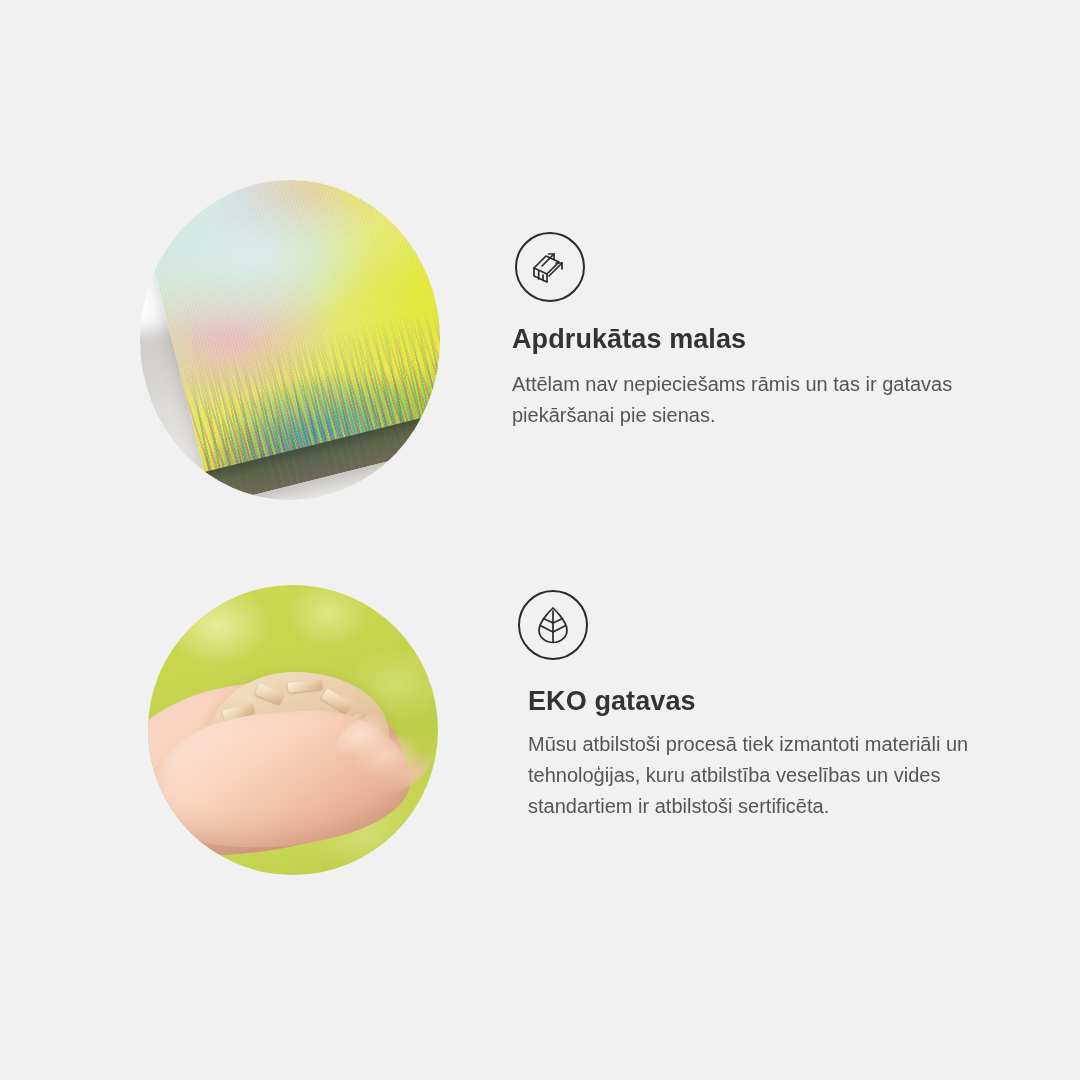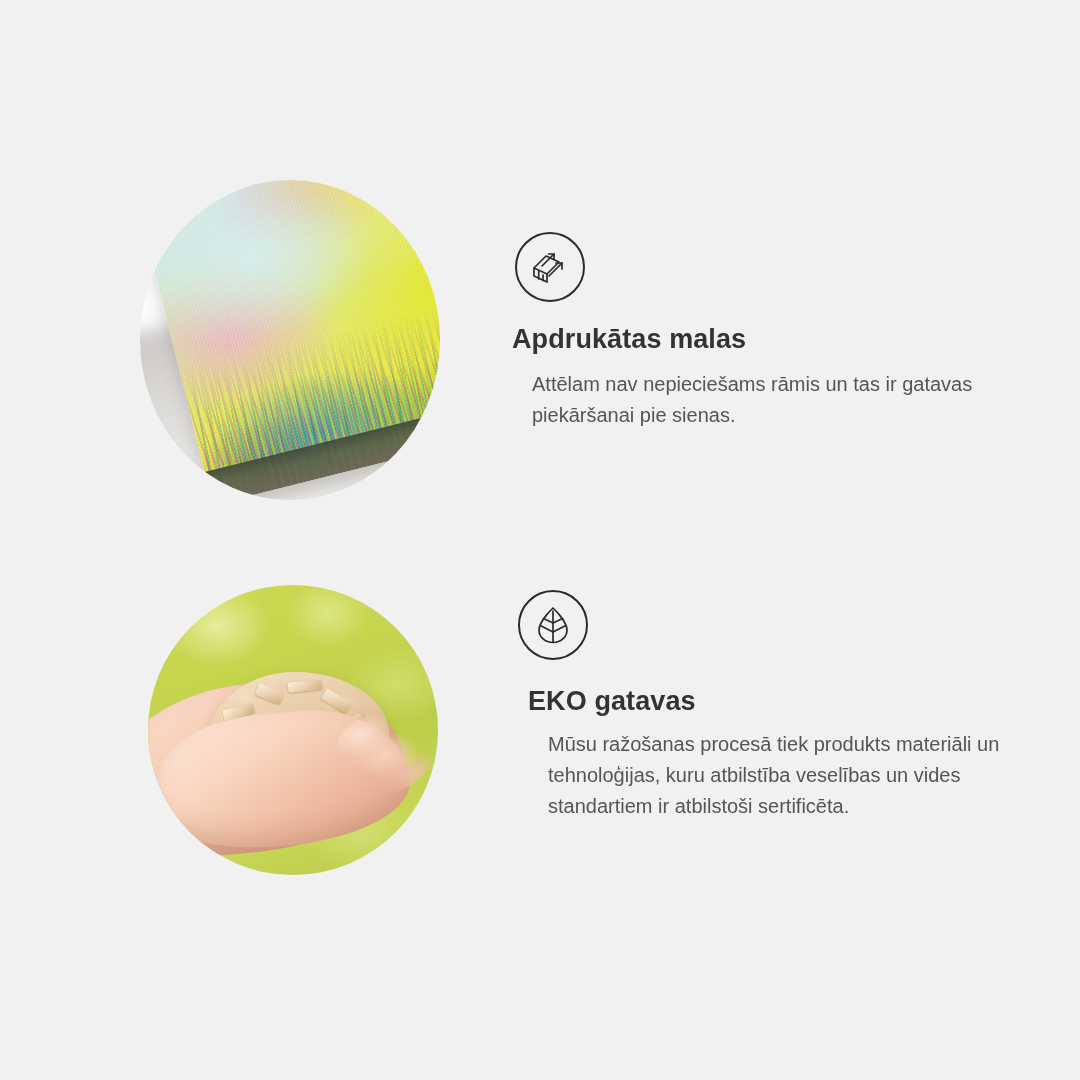--- a/index.html
+++ b/index.html
@@ -175,21 +175,20 @@
     color:#333333;
     letter-spacing:.1px;
     white-space:nowrap;
   }
   .f-body {
     position:absolute;
     font-size:20px;
     font-weight:400;
     line-height:31px;
     color:#555555;
-    margin-left:20px;
   }
 </style>
 </head>
 <body>
 
 <div class="page">
 
   <div class="feature">
 
     <div class="media" id="media-canvas">
@@ -254,16 +253,16 @@
 
         <path d="M22 20 L12.4 15.6"></path>
         <path d="M22 20 L31.6 15.6"></path>
         <path d="M22 29 L9.2 22.6"></path>
         <path d="M22 29 L34.8 22.6"></path>
       </svg>
     </div>
 
     <div class="f-title" style="left:528px; top:686px;">EKO gatavas</div>
 
-    <div class="f-body" style="left:528px; top:729px; width:490px;">Mūsu ražošanas procesā tiek produkts materiāli un tehnoloģijas, kuru atbilstība veselības un vides standartiem ir atbilstoši sertificēta.</div>
+    <div class="f-body" style="left:528px; top:729px; width:490px;">Mūsu atbilstoši procesā tiek izmantoti materiāli un tehnoloģijas, kuru atbilstība veselības un vides standartiem ir atbilstoši sertificēta.</div>
   </div>
 
 </div>
 
 </body></html>

